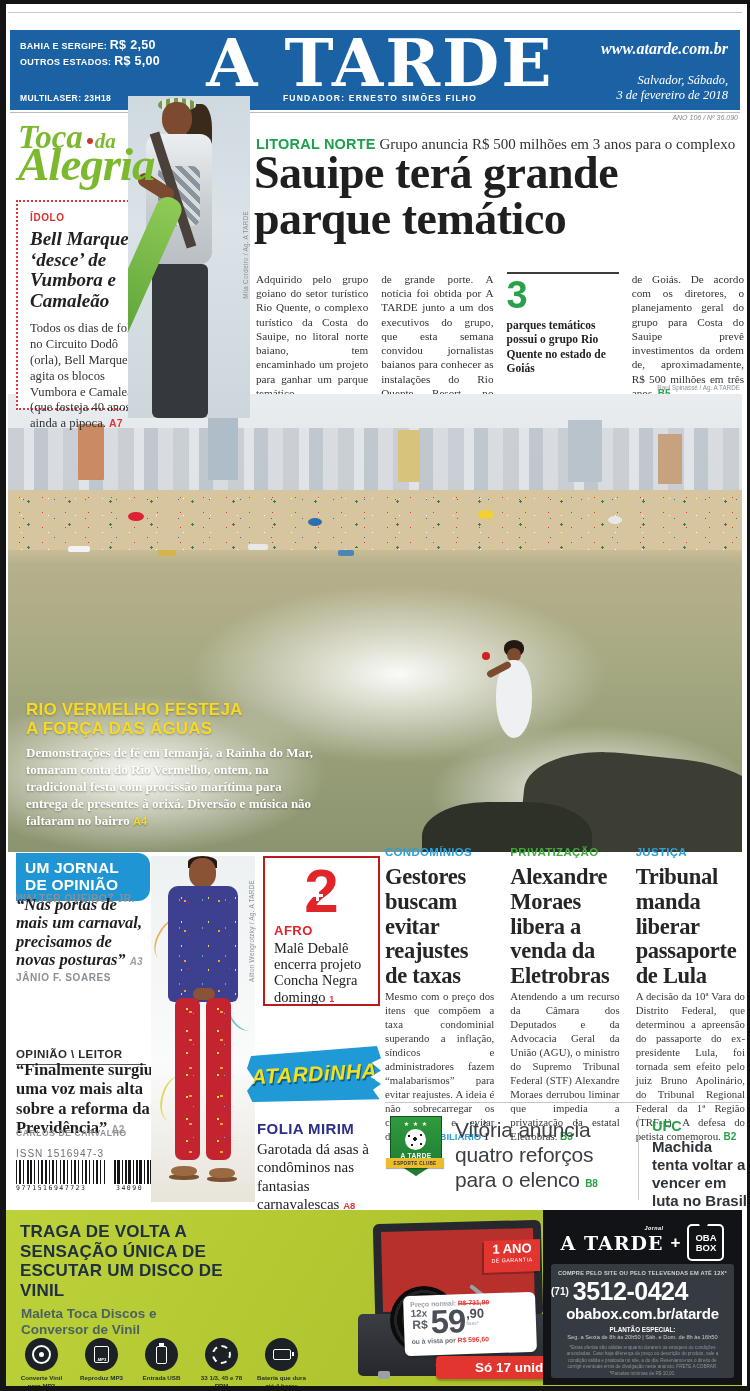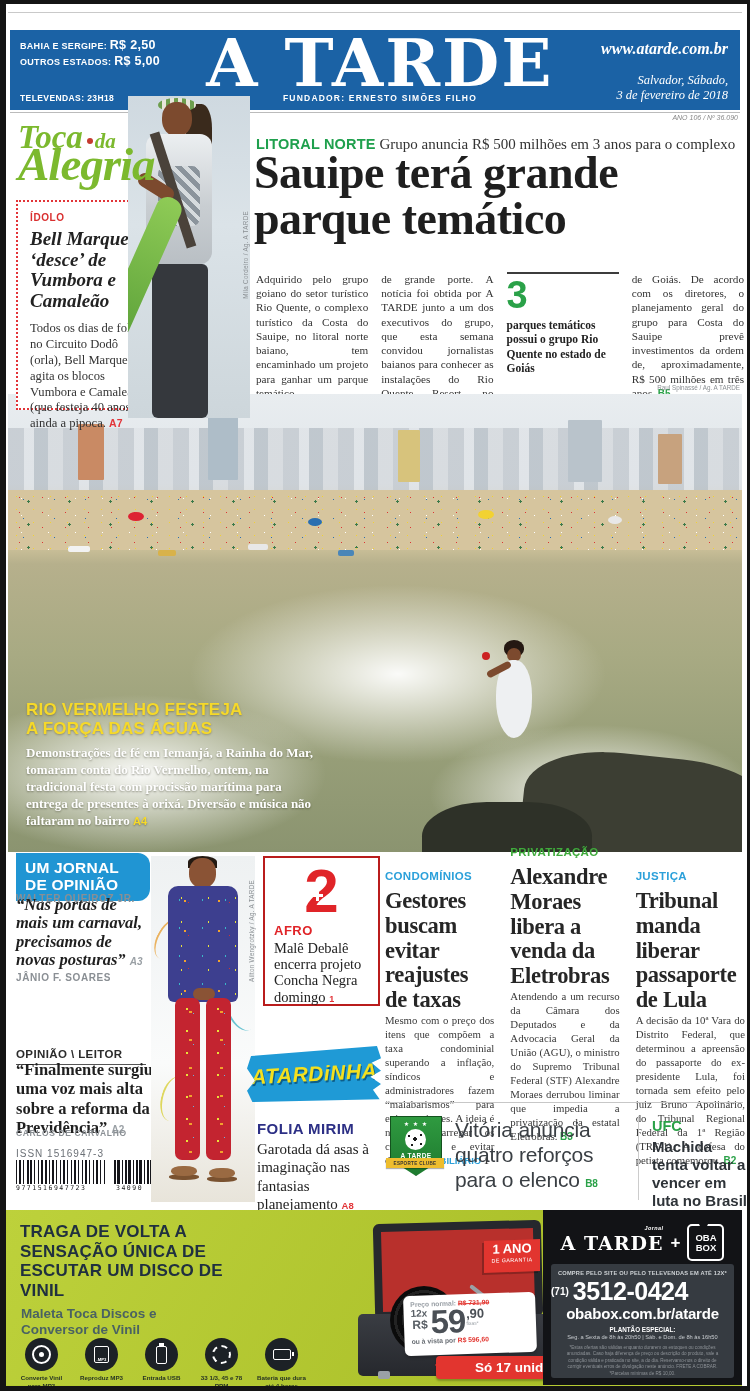--- a/index.html
+++ b/index.html
@@ -154,21 +154,21 @@
       transform:rotate(-3deg);text-shadow:1px 2px 0 #0d5e8a;}
   .folia-kicker{position:absolute;left:257px;top:1120px;color:#2c2f85;font-weight:bold;font-size:15px;letter-spacing:.4px;}
   .folia-text{position:absolute;left:257px;top:1140px;width:122px;font-family:"Liberation Serif",serif;
       font-size:15px;line-height:1.22;color:#222;}
 
   
   #news-cols{position:absolute;left:385px;top:846px;width:360px;display:grid;grid-template-columns:1fr 1fr 1fr;gap:16px;}
   .nc-section{font-weight:bold;font-size:11.5px;letter-spacing:.3px;}
   .nc-title{font-family:"Liberation Serif",serif;font-weight:bold;font-size:22.5px;line-height:1.1;color:#262626;margin-top:7px;letter-spacing:-.3px;}
   .nc-body{font-family:"Liberation Serif",serif;font-size:10.8px;line-height:1.3;color:#3a3a3a;text-align:justify;margin-top:12px;}
-  .c-cyan{color:#2ba0da;margin-top:24px;} .c-green{color:#3faa3c;}
+  .c-cyan{color:#2ba0da;} .c-green{color:#3faa3c;}
   .nc-ref{color:#2ba0da;font-family:"Liberation Sans",sans-serif;font-weight:bold;font-size:9.5px;}
   .nc-page{font-family:"Liberation Sans",sans-serif;font-weight:bold;font-size:10px;color:#2aa148;}
   #news-rule{position:absolute;left:385px;top:1102px;width:358px;height:1px;background:#c7c7c7;}
 
   
   #vitoria-badge{position:absolute;left:388px;top:1116px;width:54px;height:66px;}
   .shield{position:absolute;left:2px;top:0;width:50px;height:58px;background:linear-gradient(180deg,#2f9a40,#1e7a2f);
       clip-path:polygon(0 0,100% 0,100% 72%,50% 100%,0 72%);border:1px solid #14521e;}
   .shield .stars{position:absolute;left:0;top:3px;width:100%;text-align:center;color:#fff;font-size:6px;letter-spacing:1px;}
   .shield .ball{position:absolute;left:14px;top:12px;width:21px;height:21px;border-radius:50%;background:#fff;
@@ -257,21 +257,21 @@
   <div class="frame" style="left:0;top:0;width:6px;height:1391px;"></div>
   <div class="frame" style="right:0;top:0;width:3px;height:1391px;"></div>
   <div class="frame" style="left:0;bottom:0;width:750px;height:5px;"></div>
   <div class="toprule" style="top:12px;"></div>
 
   <div id="masthead-bar">
     <div class="price-block">
       <div class="price-line"><span>BAHIA E SERGIPE:</span> <b>R$ 2,50</b></div>
       <div class="price-line"><span>OUTROS ESTADOS:</span> <b>R$ 5,00</b></div>
     </div>
-    <div class="closing">TELEVENDAS: 23H18</div>
+    <div class="closing">MULTILASER: 23H18</div>
     <div class="masthead">A TARDE</div>
     <div class="founder">FUNDADOR: ERNESTO SIMÕES FILHO</div>
     <div class="website">www.atarde.com.br</div>
     <div class="dateline">
       <div>Salvador, Sábado,</div>
       <div>3 de fevereiro de 2018</div>
     </div>
   </div>
   <div class="rule-under-head"></div>
   <div class="edition">ANO 106 / Nº 36.090</div>
@@ -382,21 +382,21 @@
   <div id="afro-box">
     <div class="afro-num"><span>2</span><span class="afro-plus"></span></div>
     <div class="afro-kicker">AFRO</div>
     <p class="afro-text" style="margin:2px 0 0;"><span>Malê Debalê encerra projeto Concha Negra domingo</span> <span class="pref-red" style="font-size:9px;">1</span></p>
   </div>
 
   <div id="atardinha-logo">
       <span>ATARDiNHA</span>
     </div>
   <div class="folia-kicker">FOLIA MIRIM</div>
-  <p class="folia-text" style="margin:0;"><span>Garotada dá asas à imaginação nas fantasias planejamento</span> <span class="pref-red" style="font-size:9.5px;">A8</span></p>
+  <p class="folia-text" style="margin:0;"><span>Garotada dá asas à condôminos nas fantasias carnavalescas</span> <span class="pref-red" style="font-size:9.5px;">A8</span></p>
 
   <div id="news-cols">
     <div>
       <div class="nc-section c-cyan">CONDOMÍNIOS</div>
       <div class="nc-title">Gestores buscam evitar reajustes de taxas</div>
       <p class="nc-body" style="margin:0;"><span>Mesmo com o preço dos itens que compõem a taxa condominial superando a inflação, síndicos e administradores fazem “malabarismos” para evitar reajustes. A ideia é não sobrecarregar os condôminos e evitar débitos.</span> <span class="nc-ref">IMOBILIÁRIO</span> <b style="font-size:9.5px;">1</b></p>
     </div>
     <div>
       <div class="nc-section c-green">PRIVATIZAÇÃO</div>
       <div class="nc-title">Alexandre Moraes libera a venda da Eletrobras</div>

